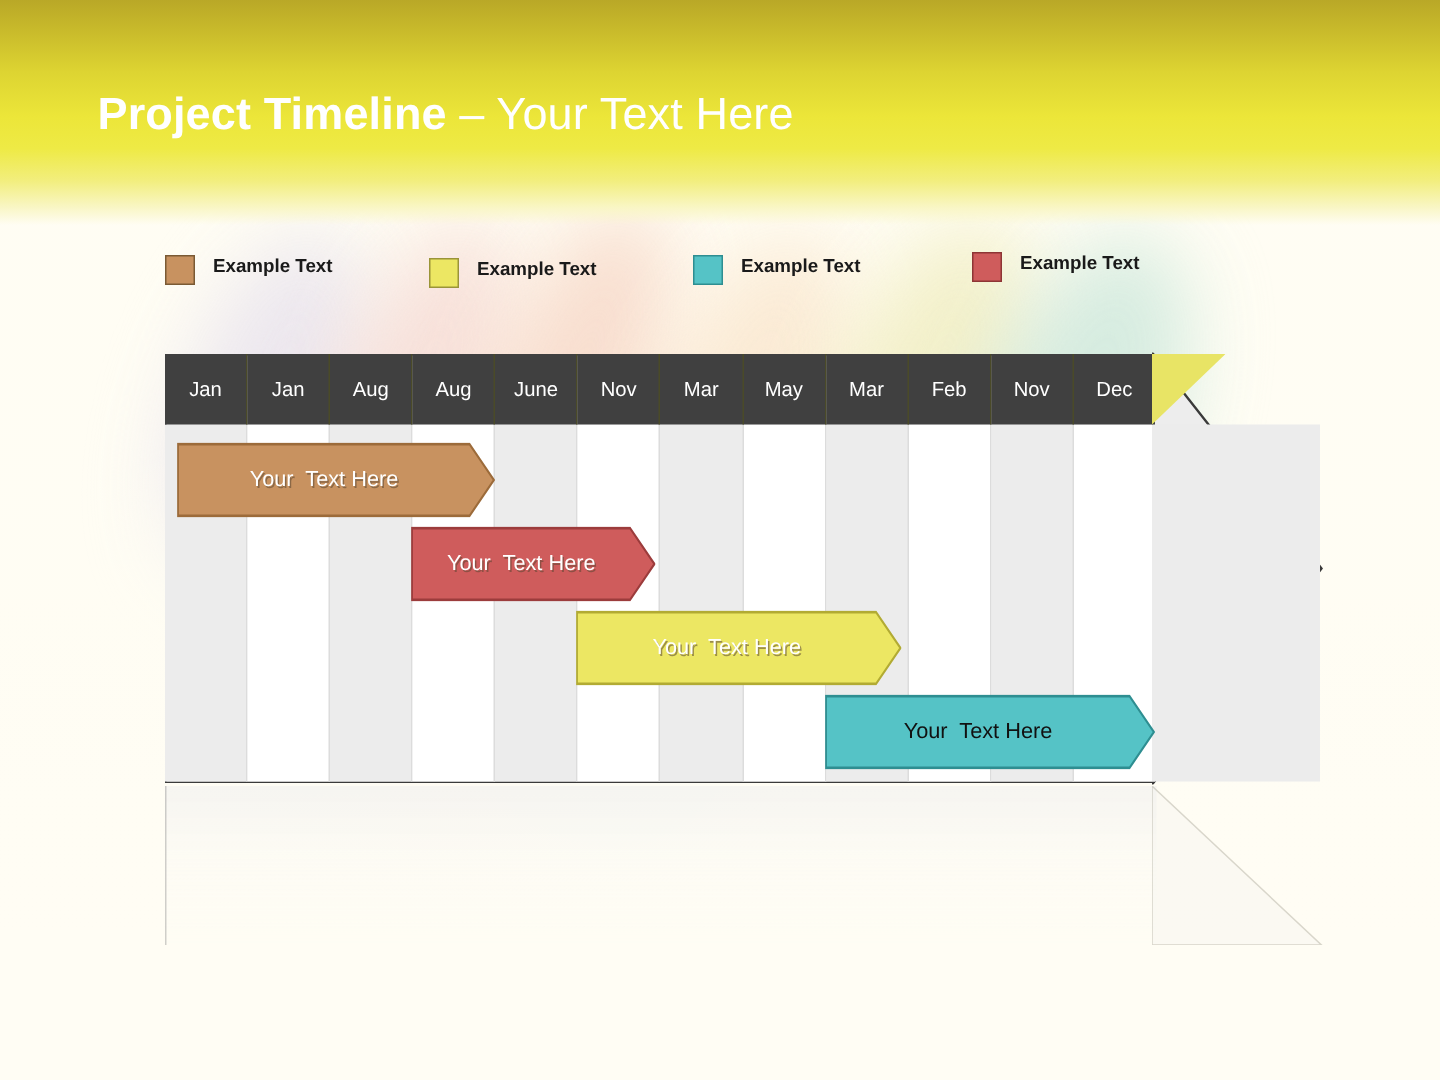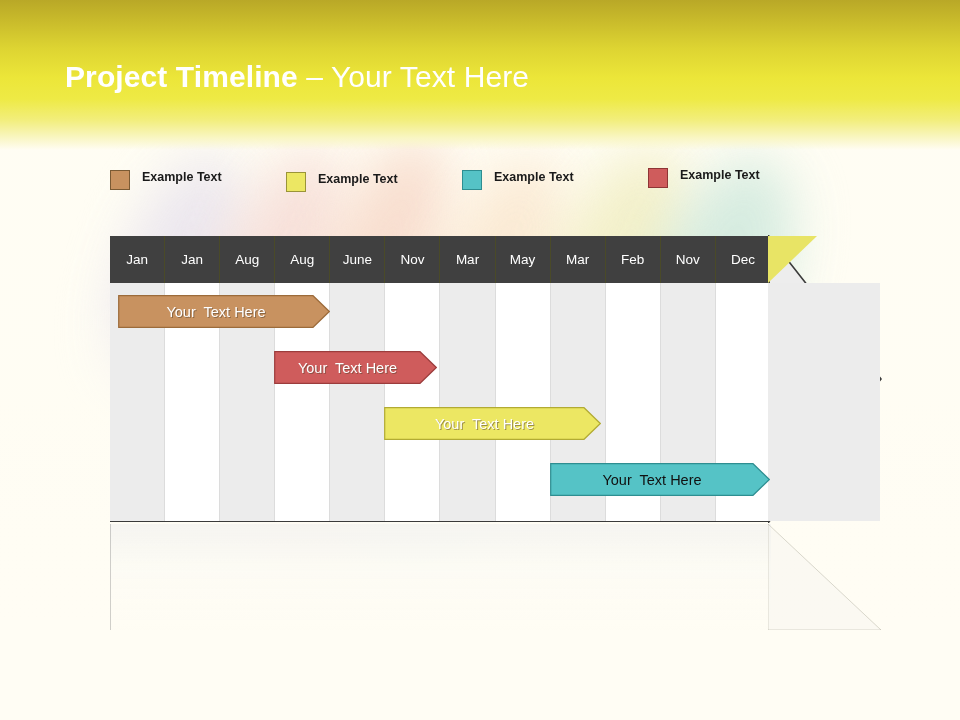--- a/index.html
+++ b/index.html
@@ -68,21 +68,21 @@
 
   
   #cols{position:absolute;left:0;top:47px;width:660px;height:238px;display:flex;}
   .col{flex:1;border-right:1px solid #dcdcdc;box-sizing:border-box;}
   .col.alt{background:#ececec;}
   .col.plain{background:#ffffff;}
   .col:last-child{border-right:none;}
   #col-tail{position:absolute;left:658px;top:47px;width:112px;height:238px;background:#ececec;}
 
   
-  .bar{position:absolute;height:33px;display:flex;align-items:center;border-radius:16px;}
+  .bar{position:absolute;height:50px;display:flex;align-items:center;border-radius:16px;}
   .bar .bar-shape{position:absolute;left:0;top:0;width:100%;height:100%;}
   .bar .bar-text{
     position:relative;width:100%;text-align:center;font-size:14.5px;
     padding-right:16px;box-sizing:border-box;white-space:pre;
   }
   .bar.light .bar-text{color:#ffffff;text-shadow:1px 1px 0 rgba(90,70,50,.55);}
   .bar.dark .bar-text{color:#111111;}
 
   
   #reflection{position:absolute;left:110px;top:524px;width:772px;height:106px;overflow:hidden;}

